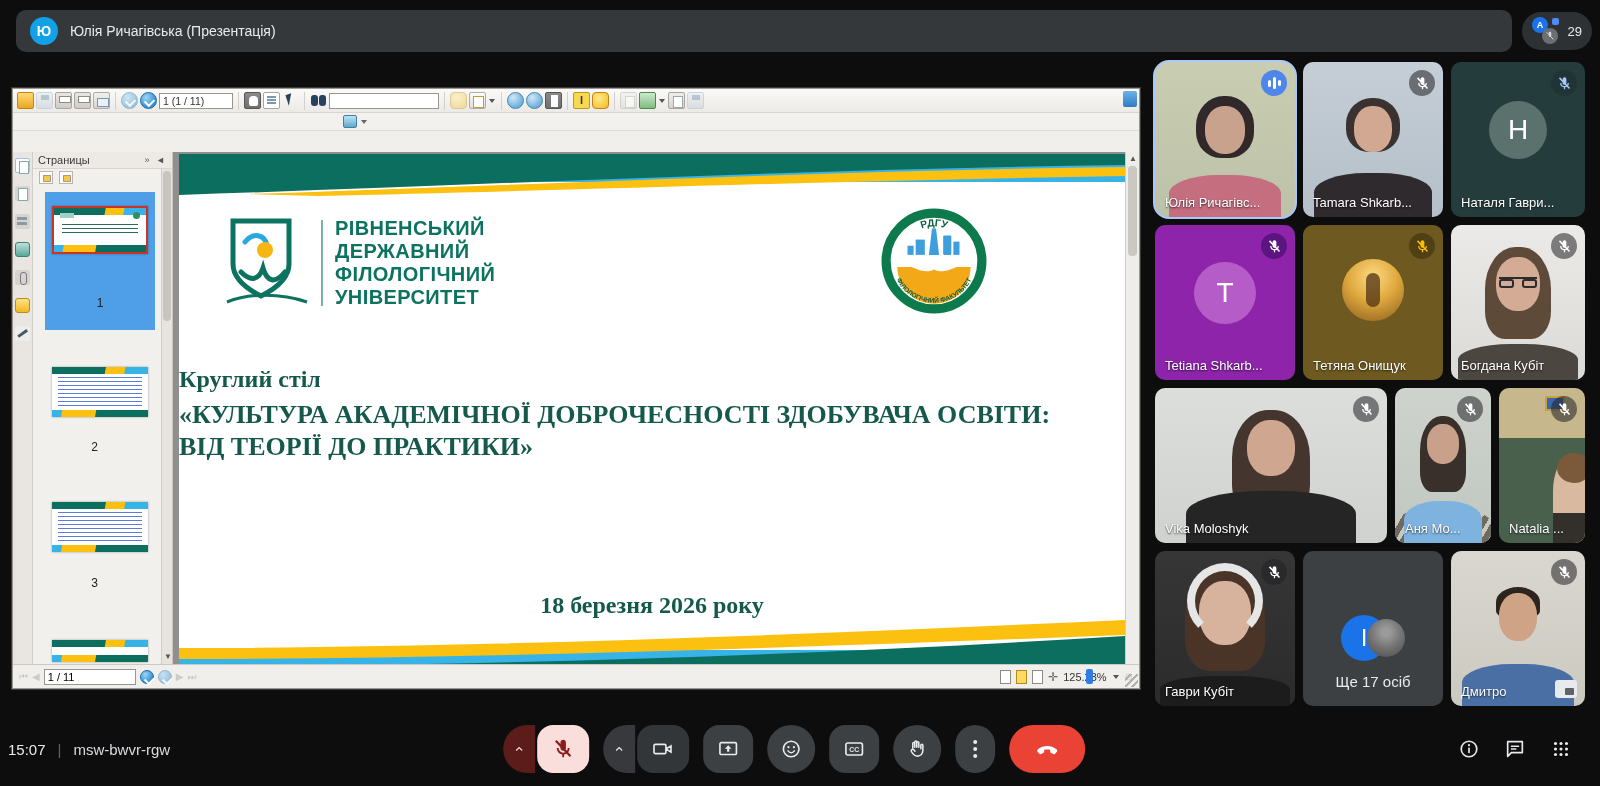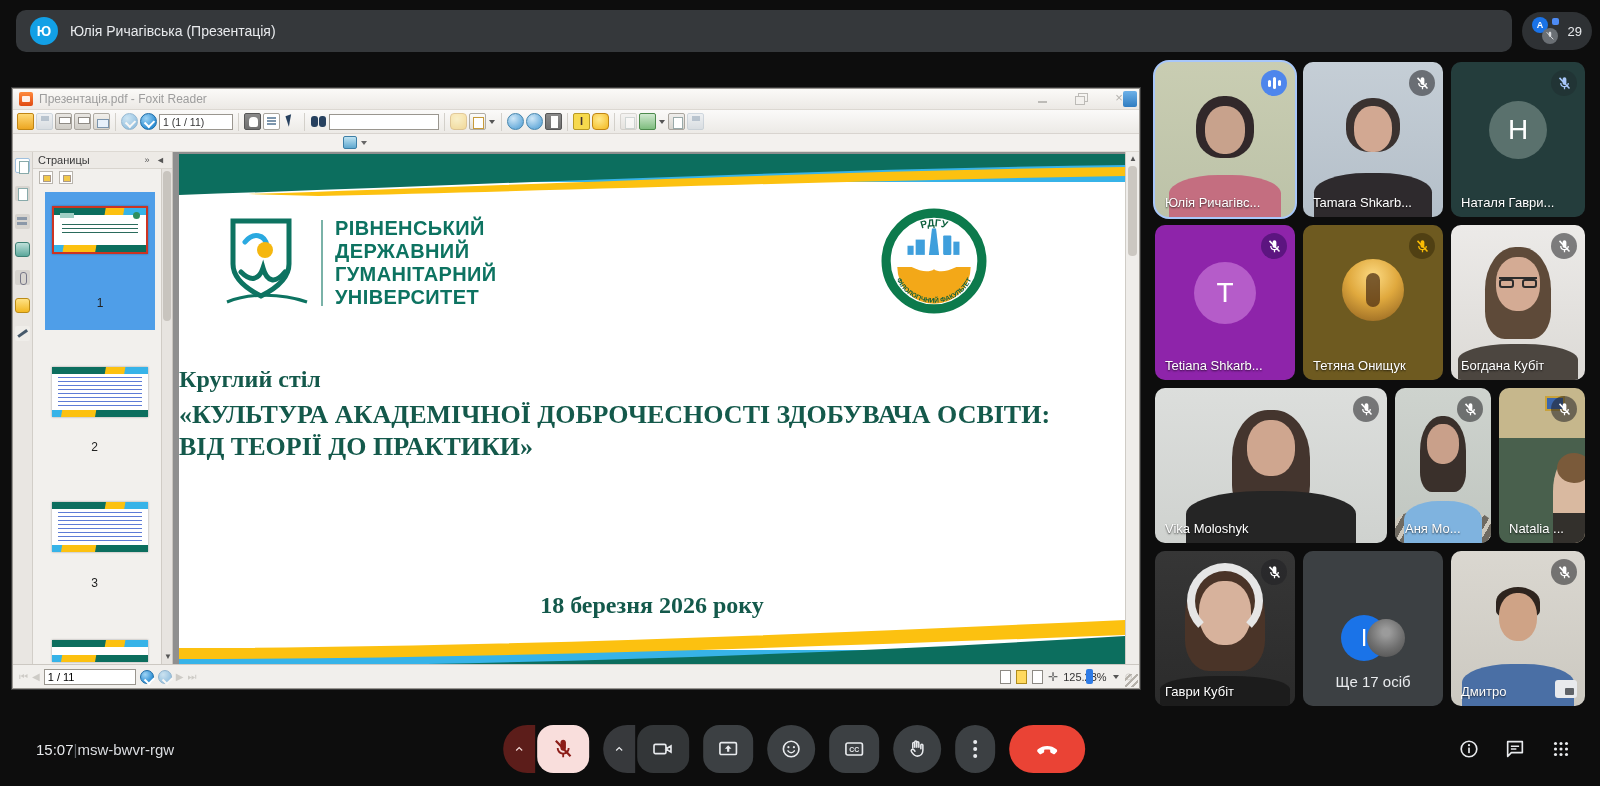--- a/index.html
+++ b/index.html
@@ -205,21 +205,21 @@
   .t-more .more-label { position:absolute; left:0; right:0; top:122px; text-align:center; color:#e8eaed; font-size:15px; }
   .t-dmytro .vid { background:linear-gradient(#dad7d0,#ccc9c1); }
   .t-dmytro .hair { width:44px; height:30px; top:36px; background:#2e241e; border-radius:50% 50% 20% 20%; }
   .t-dmytro .face { width:38px; height:48px; top:42px; background:#cfa386; }
   .t-dmytro .torso { width:112px; height:42px; background:#4a6fa5; }
   .pip { position:absolute; right:8px; bottom:8px; width:22px; height:18px; border-radius:3px; background:#e8eaed; }
   .pip::after { content:""; position:absolute; right:3px; bottom:3px; width:9px; height:7px; border-radius:1px; background:#5f6368; }
 
   
   .bottombar { position:absolute; left:0; right:0; bottom:0; height:74px; background:#0d0d0d; }
-  .bb-left { position:absolute; left:36px; top:50%; transform:translateY(-50%); display:flex; gap:0; color:#e8eaed; font-size:15px; }
+  .bb-left { position:absolute; left:8px; top:50%; transform:translateY(-50%); display:flex; gap:12px; color:#e8eaed; font-size:15px; }
   .bb-div { color:#5f6368; }
   .bb-code { color:#dadce0; }
   .controls { position:absolute; left:50%; top:50%; transform:translate(-51%,-50%); display:flex; align-items:center; gap:14px; }
   .grp { display:flex; align-items:center; gap:2px; }
   .chev { width:32px; height:48px; border-radius:24px 0 0 24px; display:flex; align-items:center; justify-content:center; }
   .chev svg { width:12px; height:12px; }
   .chev.red { background:#5c1d1a; color:#f2d7d5; }
   .chev.gray { background:#37393c; color:#e8eaed; }
   .cbtn { width:52px; height:48px; border-radius:16px; display:flex; align-items:center; justify-content:center; }
   .cbtn svg { width:22px; height:22px; }
@@ -252,29 +252,20 @@
             <path fill="currentColor" d="M12 14c1.7 0 3-1.3 3-3V5c0-1.7-1.3-3-3-3S9 3.3 9 5v6c0 1.7 1.3 3 3 3z"></path>
             <line x1="4" y1="3" x2="20" y2="20" stroke="currentColor" stroke-width="2.4"></line>
           </svg>
       </div>
       <div class="mini-dot"></div>
     </div>
     <div class="pill-count">29</div>
   </div>
 
   <div class="foxit">
-    <div class="f-title">
-      <div class="pdf-ico"></div>
-      <div class="t-text">Презентація.pdf - Foxit Reader</div>
-      <div class="winbtns">
-        <div class="wb wb-min"></div>
-        <div class="wb wb-rest"></div>
-        <div class="wb">×</div>
-      </div>
-    </div>
 
     <div class="f-toolbar">
       <span class="tbi i-folder"></span>
       <span class="tbi i-save dim"></span>
       <span class="tbi i-print"></span>
       <span class="tbi i-print"></span>
       <span class="tbi i-mail"></span>
       <span class="sep"></span>
       <span class="tbi i-bluec dim"></span>
       <span class="tbi i-bluec"></span>
@@ -371,21 +362,21 @@
               <path d="M8,5 H64 V48 C64,66 42,77 36,80 C30,77 8,66 8,48 Z" fill="#fff" stroke="var(--logo-teal)" stroke-width="5"></path>
               <path d="M20,26 C28,16 40,18 42,30" fill="none" stroke="#2aa9e0" stroke-width="5" stroke-linecap="round"></path>
               <circle cx="40" cy="34" r="8" fill="#f5b70f"></circle>
               <path d="M16,56 C26,66 34,64 38,52 C42,66 50,68 60,56" fill="none" stroke="var(--logo-teal)" stroke-width="5" stroke-linecap="round"></path>
               <path d="M2,86 C24,77 56,77 82,86" fill="none" stroke="var(--logo-teal)" stroke-width="3"></path>
             </svg>
             <div class="divider"></div>
             <div class="uni-text">
               <div>РІВНЕНСЬКИЙ</div>
               <div>ДЕРЖАВНИЙ</div>
-              <div>ГУМАНІТАРНИЙ</div>
+              <div>ФІЛОЛОГІЧНИЙ</div>
               <div>УНІВЕРСИТЕТ</div>
             </div>
           </div>
 
           <svg class="emblem" viewBox="0 0 104 104">
             <circle cx="52" cy="52" r="47" fill="#fff" stroke="#0c7a4c" stroke-width="9"></circle>
             <g fill="#3f9fdc">
               <path d="M50,20 L54,20 L57,46 H47 Z"></path>
               <rect x="61" y="27" width="8" height="19" rx="1"></rect>
               <rect x="71" y="33" width="6" height="13"></rect>

